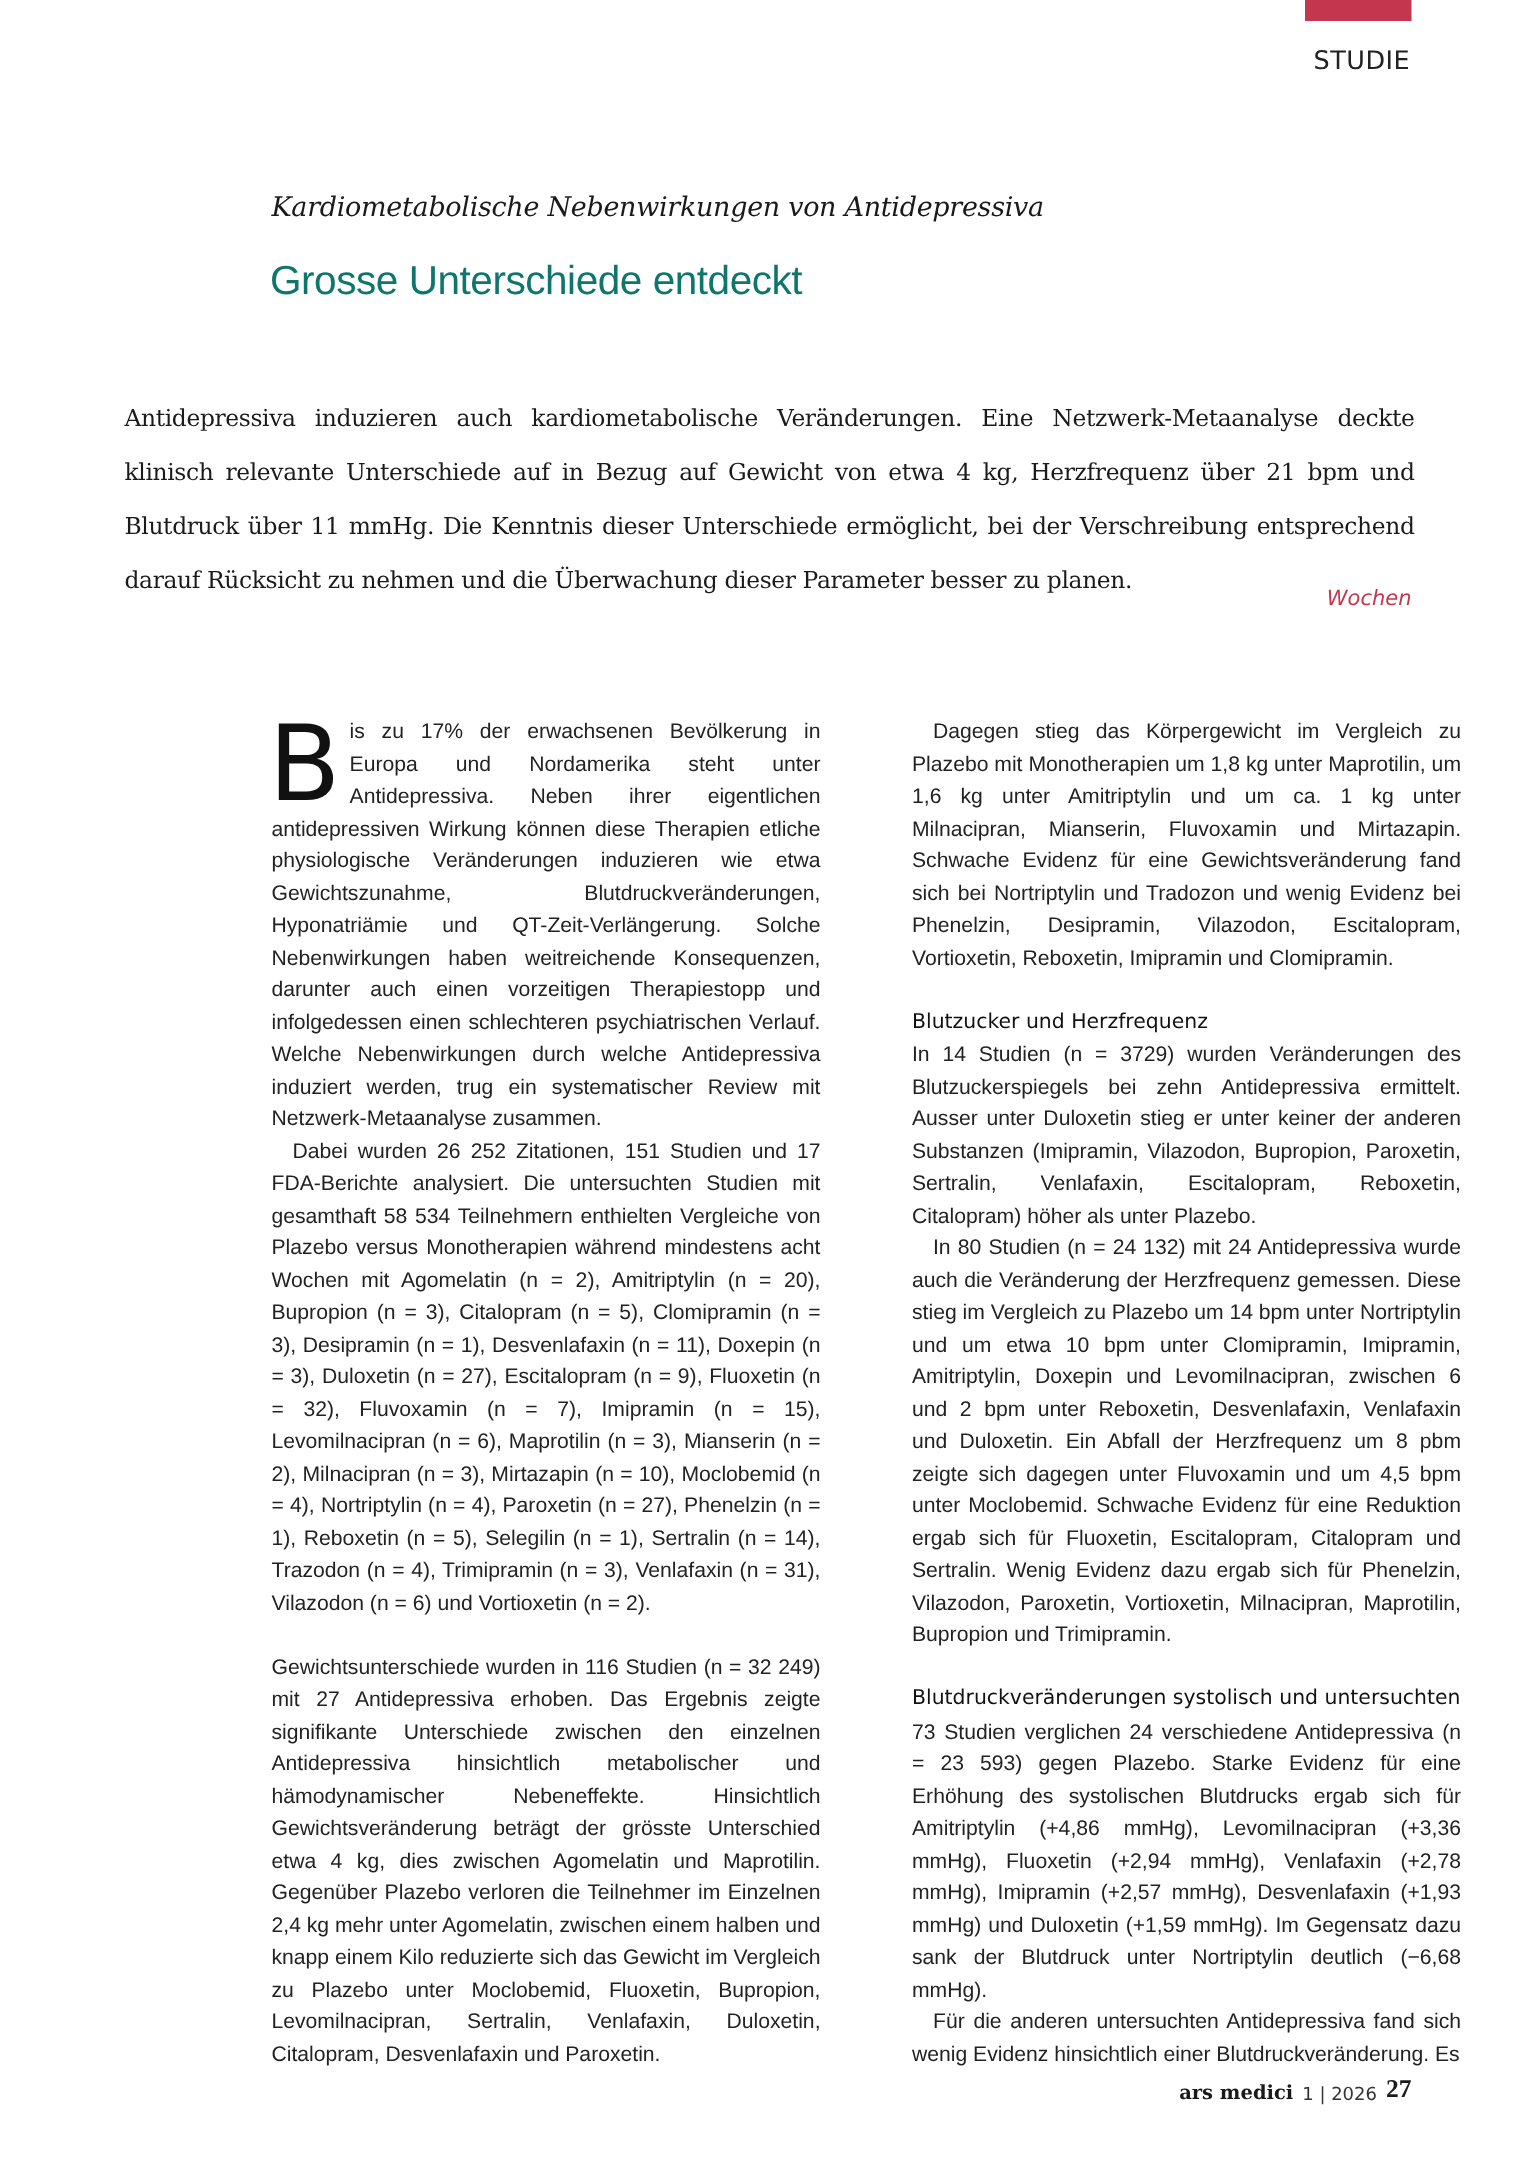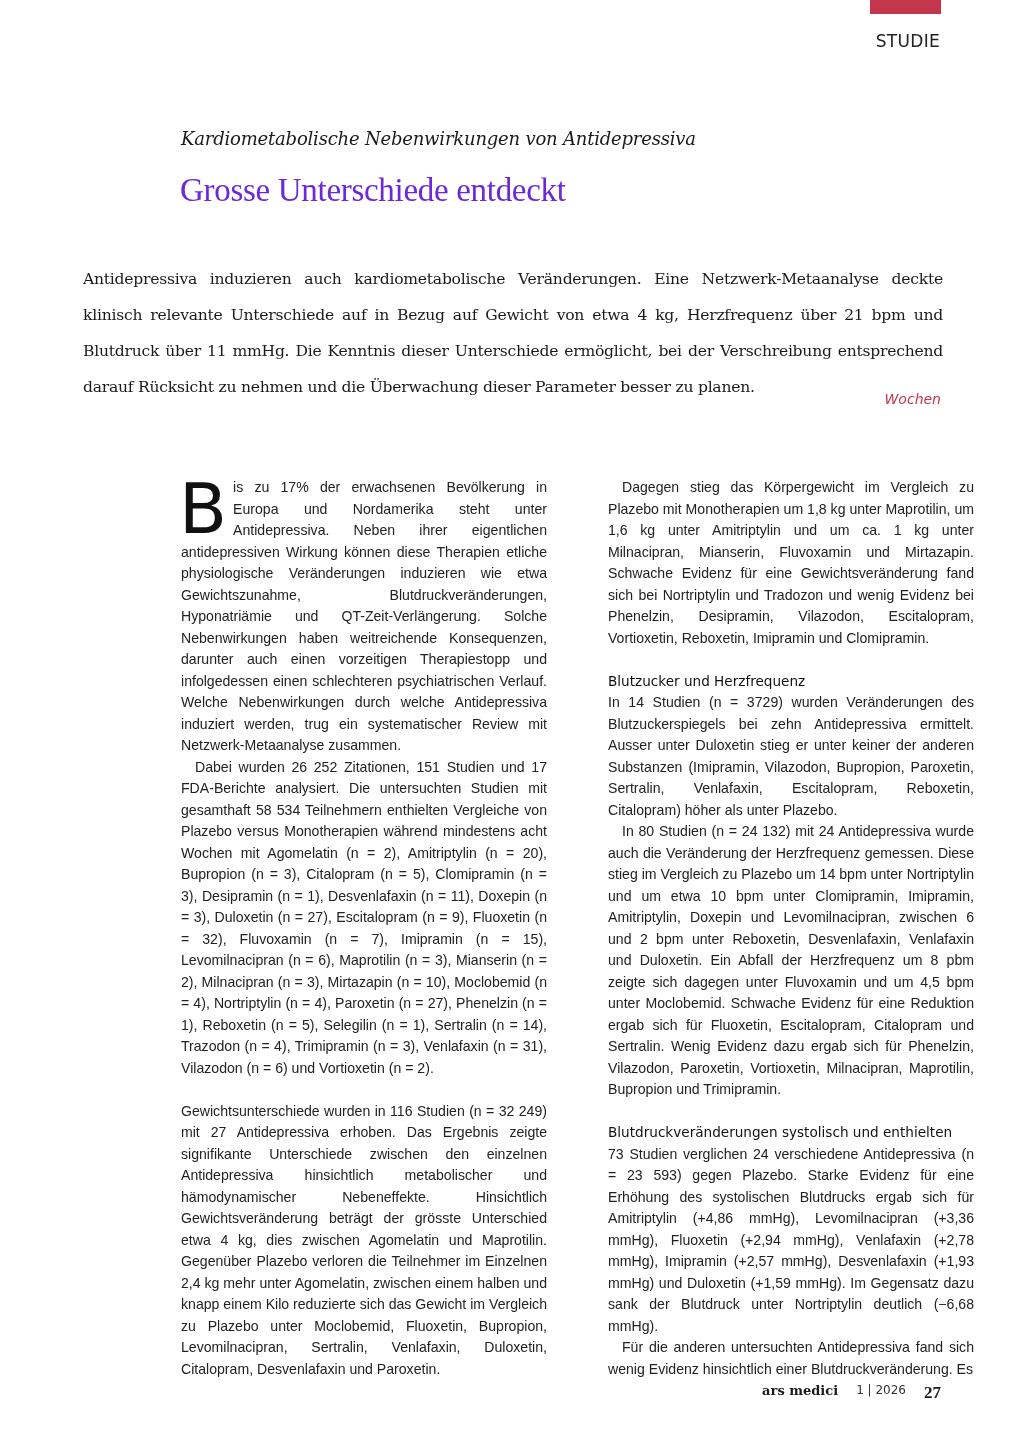--- a/index.html
+++ b/index.html
@@ -1,31 +1,31 @@
 <!DOCTYPE html>
 <html><head>
   <meta charset="utf-8">
   <style>
     html, body { margin: 0; padding: 0; background: #ffffff; }
     body { width: 1024px; height: 1448px; position: relative; overflow: hidden; color: #1a1a1a; }
     .accent-bar { position: absolute; left: 870px; top: 0; width: 71px; height: 14px; background: #c4364e; }
     .section-label { position: absolute; right: 84px; top: 31px; font-family: "DejaVu Sans", sans-serif; font-size: 17px; letter-spacing: 0.3px; color: #222; }
     .kicker { position: absolute; left: 181px; top: 128px; font-family: "DejaVu Serif", serif; font-style: italic; font-size: 18px; color: #1a1a1a; letter-spacing: -0.2px; }
-    .headline { position: absolute; left: 180px; top: 172px; font-family: Liberation Serif, serif; font-size: 33px; color: #6d28d9; letter-spacing: -0.3px; margin: 0; font-weight: normal; }
+    .headline { position: absolute; left: 180px; top: 172px; font-family: Liberation Sans, sans-serif; font-size: 27px; color: #0f766e; letter-spacing: -0.3px; margin: 0; font-weight: normal; }
     .lead { position: absolute; left: 83px; top: 261px; width: 860px; font-family: "DejaVu Serif", serif; font-size: 15.6px; line-height: 36px; color: #1a1a1a; margin: 0; text-align: justify; letter-spacing: -0.25px; }
     .source { position: absolute; right: 83px; top: 391px; font-family: "DejaVu Sans", sans-serif; font-style: italic; font-size: 14px; color: #c4364e; }
     .col { position: absolute; top: 477px; width: 366px; font-family: "Liberation Sans", sans-serif; font-size: 14.1px; line-height: 21.5px; color: #222; text-align: justify; }
     .col-left { left: 181px; }
     .col-right { left: 608px; }
     .col p { margin: 0; hyphens: auto; }
     .col p.indent { text-indent: 14px; }
     .col h2 { margin: 0; font-family: "DejaVu Sans", sans-serif; font-weight: normal; font-size: 13.6px; line-height: 21.5px; color: #111; }
     .gap { height: 21.5px; }
     .dropcap { float: left; font-family: "DejaVu Sans", sans-serif; font-size: 70px; line-height: 56px; height: 58px; margin: 4px 6px 0 -2px; color: #111; }
-    .footer { position: absolute; right: 83px; top: 1383px; display: flex; align-items: flex-start; gap: 18px; color: #1a1a1a; }
+    .footer { position: absolute; right: 83px; top: 1383px; display: flex; align-items: flex-end; gap: 6px; color: #1a1a1a; }
     .footer .journal { font-family: "DejaVu Serif", serif; font-weight: bold; font-size: 13px; }
     .footer .issue { font-family: "DejaVu Sans", sans-serif; font-size: 12px; color: #333; }
     .footer .pagenum { font-family: Liberation Serif, serif; font-weight: bold; font-size: 17px; margin-left: 0; }
   </style>
 </head>
 <body>
 
 <div class="accent-bar"></div>
 <div class="section-label">STUDIE</div>
 
@@ -41,21 +41,21 @@
   <p>Gewichtsunterschiede wurden in 116 Studien (n = 32 249) mit 27 Antidepressiva erhoben. Das Ergebnis zeigte signifikante Unterschiede zwischen den einzelnen Antidepressiva hinsichtlich metabolischer und hämodynamischer Nebeneffekte. Hinsichtlich Gewichtsveränderung beträgt der grösste Unterschied etwa 4 kg, dies zwischen Agomelatin und Maprotilin. Gegenüber Plazebo verloren die Teilnehmer im Einzelnen 2,4 kg mehr unter Agomelatin, zwischen einem halben und knapp einem Kilo reduzierte sich das Gewicht im Vergleich zu Plazebo unter Moclobemid, Fluoxetin, Bupropion, Levomilnacipran, Sertralin, Venlafaxin, Duloxetin, Citalopram, Desvenlafaxin und Paroxetin.</p>
 </div>
 
 <div class="col col-right" lang="de">
   <p class="indent">Dagegen stieg das Körpergewicht im Vergleich zu Plazebo mit Monotherapien um 1,8 kg unter Maprotilin, um 1,6 kg unter Amitriptylin und um ca. 1 kg unter Milnacipran, Mianserin, Fluvoxamin und Mirtazapin. Schwache Evidenz für eine Gewichtsveränderung fand sich bei Nortriptylin und Tradozon und wenig Evidenz bei Phenelzin, Desipramin, Vilazodon, Escitalopram, Vortioxetin, Reboxetin, Imipramin und Clomipramin.</p>
   <div class="gap"></div>
   <h2>Blutzucker und Herzfrequenz</h2>
   <p>In 14 Studien (n = 3729) wurden Veränderungen des Blutzuckerspiegels bei zehn Antidepressiva ermittelt. Ausser unter Duloxetin stieg er unter keiner der anderen Substanzen (Imipramin, Vilazodon, Bupropion, Paroxetin, Sertralin, Venlafaxin, Escitalopram, Reboxetin, Citalopram) höher als unter Plazebo.</p>
   <p class="indent">In 80 Studien (n = 24 132) mit 24 Antidepressiva wurde auch die Veränderung der Herzfrequenz gemessen. Diese stieg im Vergleich zu Plazebo um 14 bpm unter Nortriptylin und um etwa 10 bpm unter Clomipramin, Imipramin, Amitriptylin, Doxepin und Levomilnacipran, zwischen 6 und 2 bpm unter Reboxetin, Desvenlafaxin, Venlafaxin und Duloxetin. Ein Abfall der Herzfrequenz um 8 pbm zeigte sich dagegen unter Fluvoxamin und um 4,5 bpm unter Moclobemid. Schwache Evidenz für eine Reduktion ergab sich für Fluoxetin, Escitalopram, Citalopram und Sertralin. Wenig Evidenz dazu ergab sich für Phenelzin, Vilazodon, Paroxetin, Vortioxetin, Milnacipran, Maprotilin, Bupropion und Trimipramin.</p>
   <div class="gap"></div>
-  <h2>Blutdruckveränderungen systolisch und enthielten</h2>
+  <h2>Blutdruckveränderungen systolisch und untersuchten</h2>
   <p>73 Studien verglichen 24 verschiedene Antidepressiva (n = 23 593) gegen Plazebo. Starke Evidenz für eine Erhöhung des systolischen Blutdrucks ergab sich für Amitriptylin (+4,86 mmHg), Levomilnacipran (+3,36 mmHg), Fluoxetin (+2,94 mmHg), Venlafaxin (+2,78 mmHg), Imipramin (+2,57 mmHg), Desvenlafaxin (+1,93 mmHg) und Duloxetin (+1,59 mmHg). Im Gegensatz dazu sank der Blutdruck unter Nortriptylin deutlich (−6,68 mmHg).</p>
   <p class="indent">Für die anderen untersuchten Antidepressiva fand sich wenig Evidenz hinsichtlich einer Blutdruckveränderung. Es</p>
 </div>
 
 <div class="footer">
   <span class="journal">ars medici</span>
   <span class="issue">1 | 2026</span>
   <span class="pagenum">27</span>
 </div>
 

